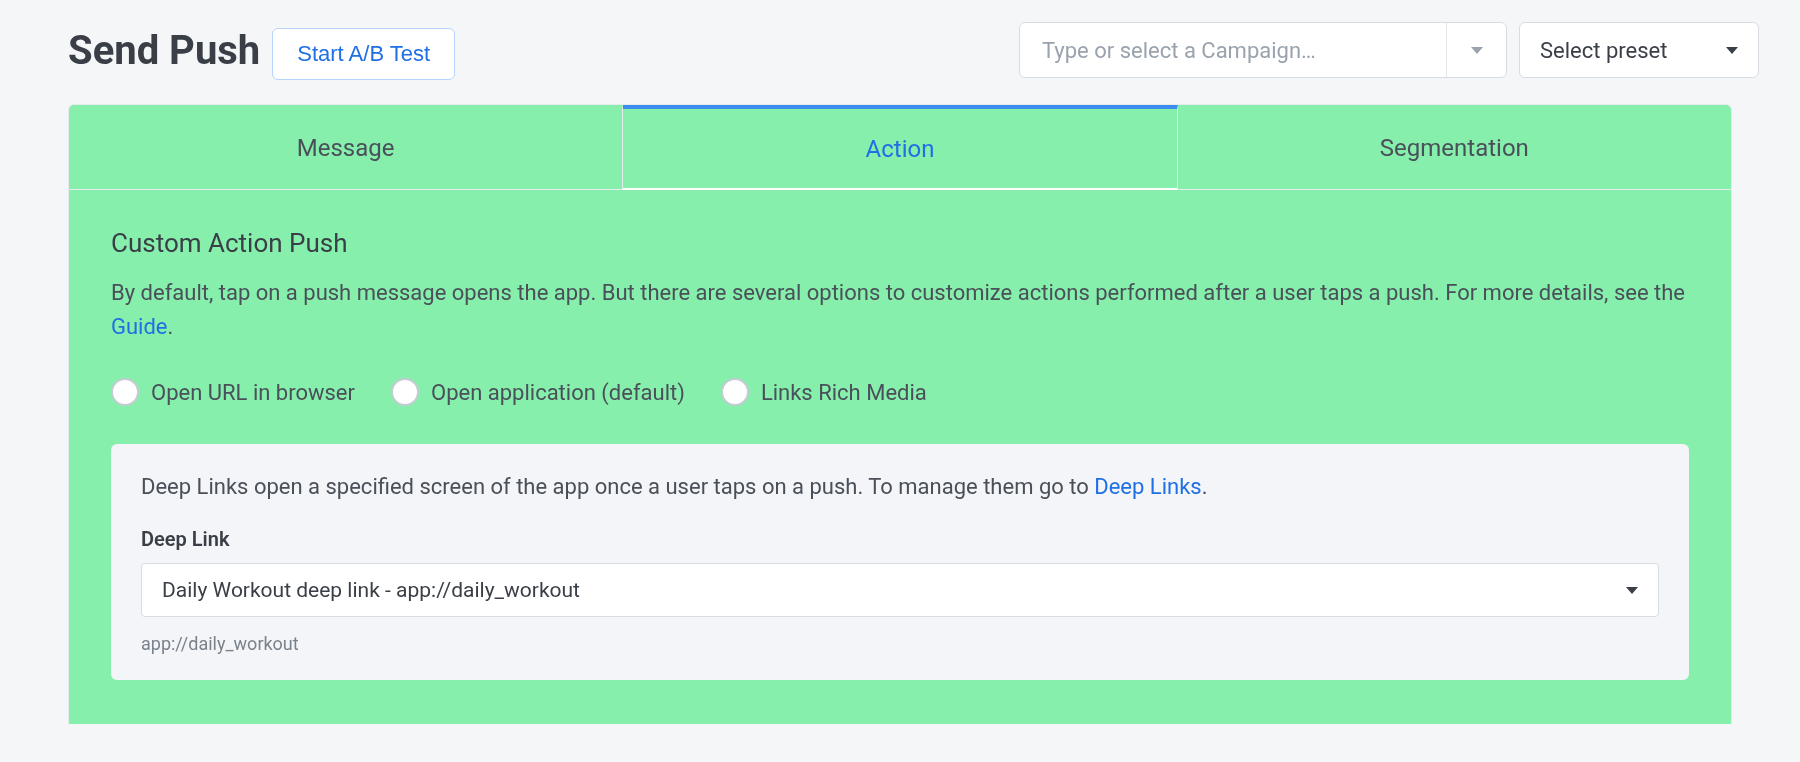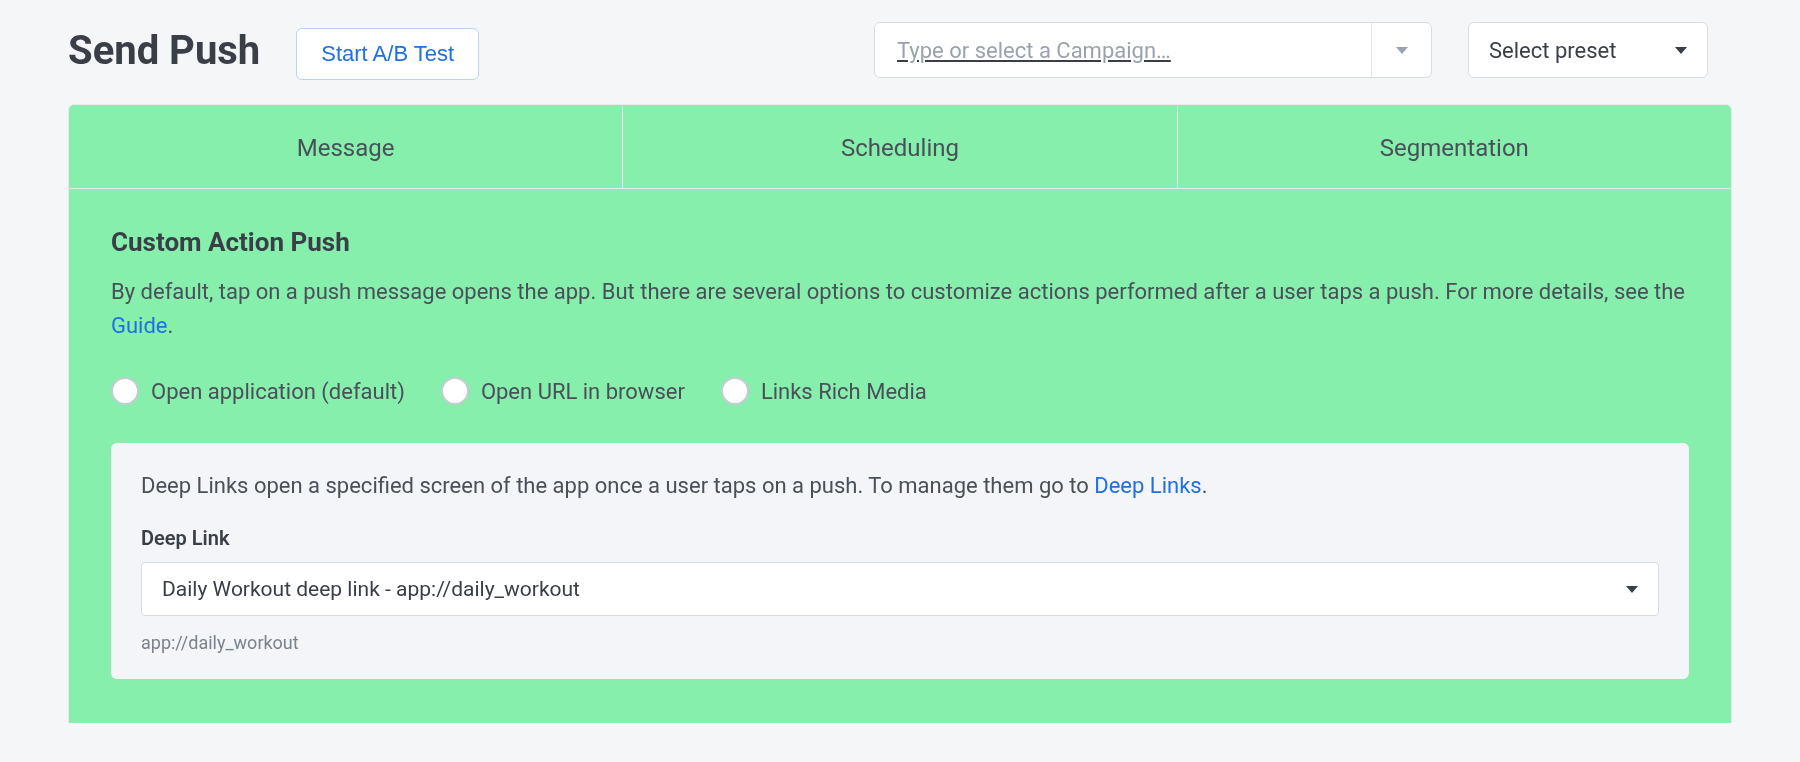--- a/index.html
+++ b/index.html
@@ -6,22 +6,22 @@
     body {
       font-family: -apple-system, BlinkMacSystemFont, "Segoe UI", Roboto, Helvetica, Arial, sans-serif;
       background: #f5f6f8;
       color: #3a3f47;
       width: 1800px;
       padding: 20px 0 0 0;
     }
     .topbar {
       display: flex;
       align-items: center;
-      padding: 0 92px 24px 68px;
-      gap: 36px;
+      padding: 0 41px 24px 68px;
+      gap: 12px;
     }
     .page-title {
       font-size: 40px;
       font-weight: 700;
       color: #3a3f47;
     }
     .btn-outline {
       border: 1px solid #b8d4ff;
       background: #fff;
       color: #1f6fe5;
@@ -35,21 +35,21 @@
     .spacer { flex: 1; }
     .select-box {
       display: flex;
       align-items: center;
       background: #fff;
       border: 1px solid #d8dde3;
       border-radius: 6px;
       height: 56px;
       cursor: pointer;
     }
-    .campaign-select { width: 558px; text-decoration: underline; }
+    .campaign-select { width: 488px; }
     .campaign-select .sel-text {
       flex: 1;
       padding: 0 22px;
       font-size: 22px;
       color: #9aa3ad;
     }
     .campaign-select .sel-arrow {
       border-left: 1px solid #e2e6ea;
       width: 60px;
       display: flex;
@@ -98,21 +98,21 @@
       content: "";
       position: absolute;
       left: 0; right: 0; bottom: -1px;
       height: 2px;
       background: #fff;
     }
 
     .content { padding: 38px 42px 44px 42px; }
     .section-title {
       font-size: 26px;
-      font-weight: 700;
+      font-weight: 400;
       color: #3a3f47;
       margin-bottom: 18px;
     }
     .desc {
       font-size: 22px;
       line-height: 1.55;
       color: #4a5059;
       margin-bottom: 34px;
     }
     .desc a { color: #1f6fe5; text-decoration: none; }
@@ -205,38 +205,38 @@
   </div>
   <div class="select-box preset-select">
     <span class="sel-text">Select preset</span>
     <span class="chev-down"></span>
   </div>
 </div>
 
 <div class="card">
   <div class="tabs">
     <div class="tab">Message</div>
-    <div class="tab">Scheduling</div>
+    <div class="tab active">Action</div>
     <div class="tab">Segmentation</div>
   </div>
 
   <div class="content">
     <h2 class="section-title">Custom Action Push</h2>
     <p class="desc">
       <span>By default, tap on a push message opens the app. But there are several options to customize actions performed after a user taps a push. For more details, see the </span><a href="#">Guide</a><span>.</span>
     </p>
 
     <div class="radio-row">
       <label class="radio-item">
         <span class="radio-circle"></span>
-        <span>Open application (default)</span>
+        <span>Open URL in browser</span>
       </label>
       <label class="radio-item">
         <span class="radio-circle"></span>
-        <span>Open URL in browser</span>
+        <span>Open application (default)</span>
       </label>
       <label class="radio-item">
         <span class="radio-circle"></span>
         <span>Links Rich Media</span>
       </label>
     </div>
 
     <div class="panel">
       <p class="panel-desc">
         <span>Deep Links open a specified screen of the app once a user taps on a push. To manage them go to </span><a href="#">Deep Links</a><span>.</span>

